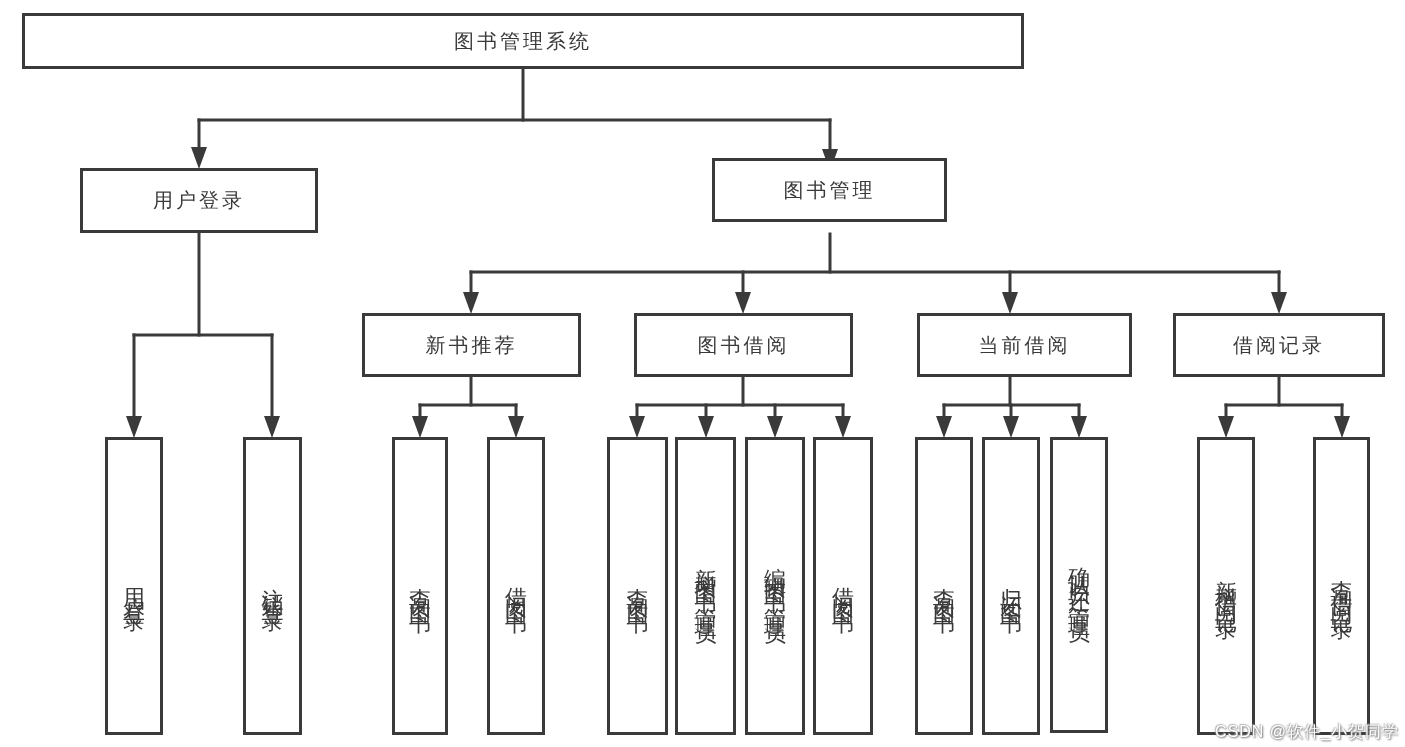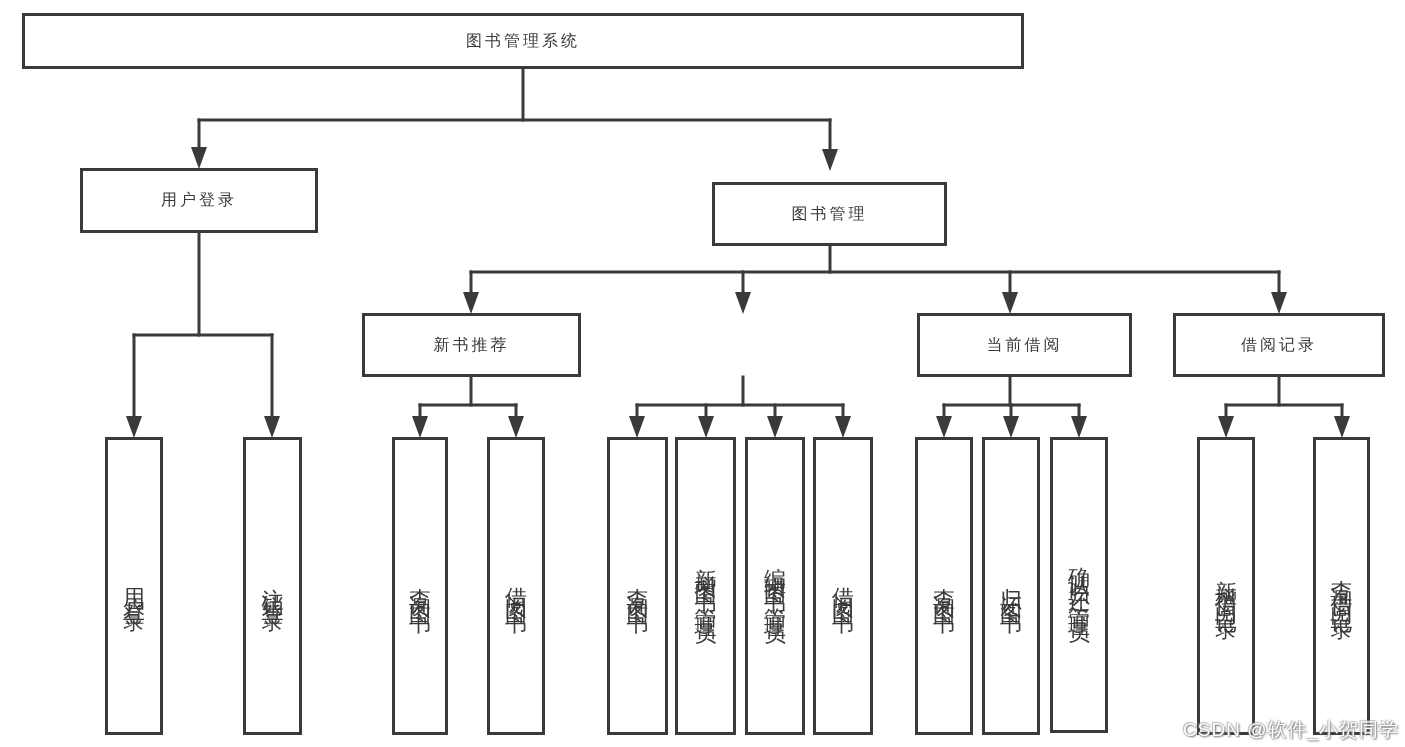--- a/index.html
+++ b/index.html
@@ -21,39 +21,39 @@
   .node {
     position: absolute;
     background: #ffffff;
     border: 3px solid #3a3a3a;
     display: flex;
     align-items: center;
     justify-content: center;
     color: #3a3a3a;
   }
   .hbox .label {
-    font-size: 16px;
+    font-size: 20px;
     letter-spacing: 3px;
     white-space: nowrap;
     color: #3a3a3a;
   }
   .vbox .label {
     writing-mode: vertical-rl;
     text-orientation: mixed;
     font-size: 22px;
     line-height: 1;
     letter-spacing: 8px;
     color: #3a3a3a;
     white-space: nowrap;
   }
   .watermark {
     position: absolute;
     right: 6px;
     bottom: 4px;
-    font-size: 19px;
+    font-size: 16px;
     letter-spacing: 1px;
     color: #ffffff;
     text-shadow: 1px 1px 2px rgba(110,110,110,0.95),
                  -1px -1px 1px rgba(170,170,170,0.7),
                  0 0 2px rgba(140,140,140,0.8);
     white-space: nowrap;
   }
 </style>
 </head>
 <body>
@@ -136,27 +136,30 @@
     </g>
   </svg>
 
   <div class="node hbox" style="left:22px; top:13px; width:1002px; height:56px;">
     <span class="label">图书管理系统</span>
   </div>
 
   <div class="node hbox" style="left:80px; top:168px; width:238px; height:65px;">
     <span class="label">用户登录</span>
   </div>
-  <div class="node hbox" style="left:712px; top:182px; width:235px; height:64px;">
+  <div class="node hbox" style="left:712px; top:158px; width:235px; height:64px;">
     <span class="label">图书管理</span>
   </div>
 
   <div class="node hbox" style="left:362px; top:313px; width:219px; height:64px;text-align:right;">
     <span class="label">新书推荐</span>
   </div>
+  <div class="node hbox" style="left:634px; top:313px; width:219px; height:64px;">
+    <span class="label">图书借阅</span>
+  </div>
   <div class="node hbox" style="left:902px; top:313px; width:215px; height:64px;margin-left:15px;">
     <span class="label">当前借阅</span>
   </div>
   <div class="node hbox" style="left:1173px; top:313px; width:212px; height:64px;">
     <span class="label">借阅记录</span>
   </div>
 
   <div class="node vbox" style="left:105px; top:437px; width:58px; height:298px;">
     <span class="label">用户登录</span>
   </div>

